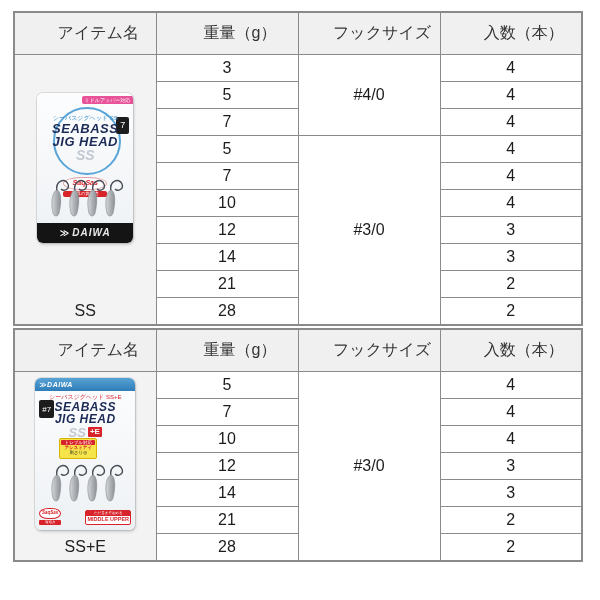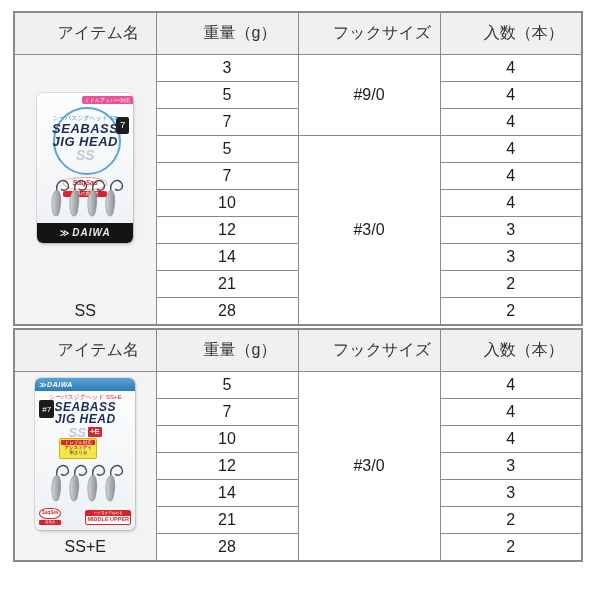--- a/index.html
+++ b/index.html
@@ -135,21 +135,21 @@
             </svg>
             <div class="band-black">
               <span class="arrow">≫</span>
               <span>DAIWA</span>
             </div>
           </div>
         </div>
         <div class="item-label">SS</div>
       </td>
       <td>3</td>
-      <td rowspan="3">#9/0</td>
+      <td rowspan="3">#4/0</td>
       <td>4</td>
     </tr>
     <tr>
       <td>5</td>
       <td>4</td>
     </tr>
     <tr>
       <td>7</td>
       <td>4</td>
     </tr>

